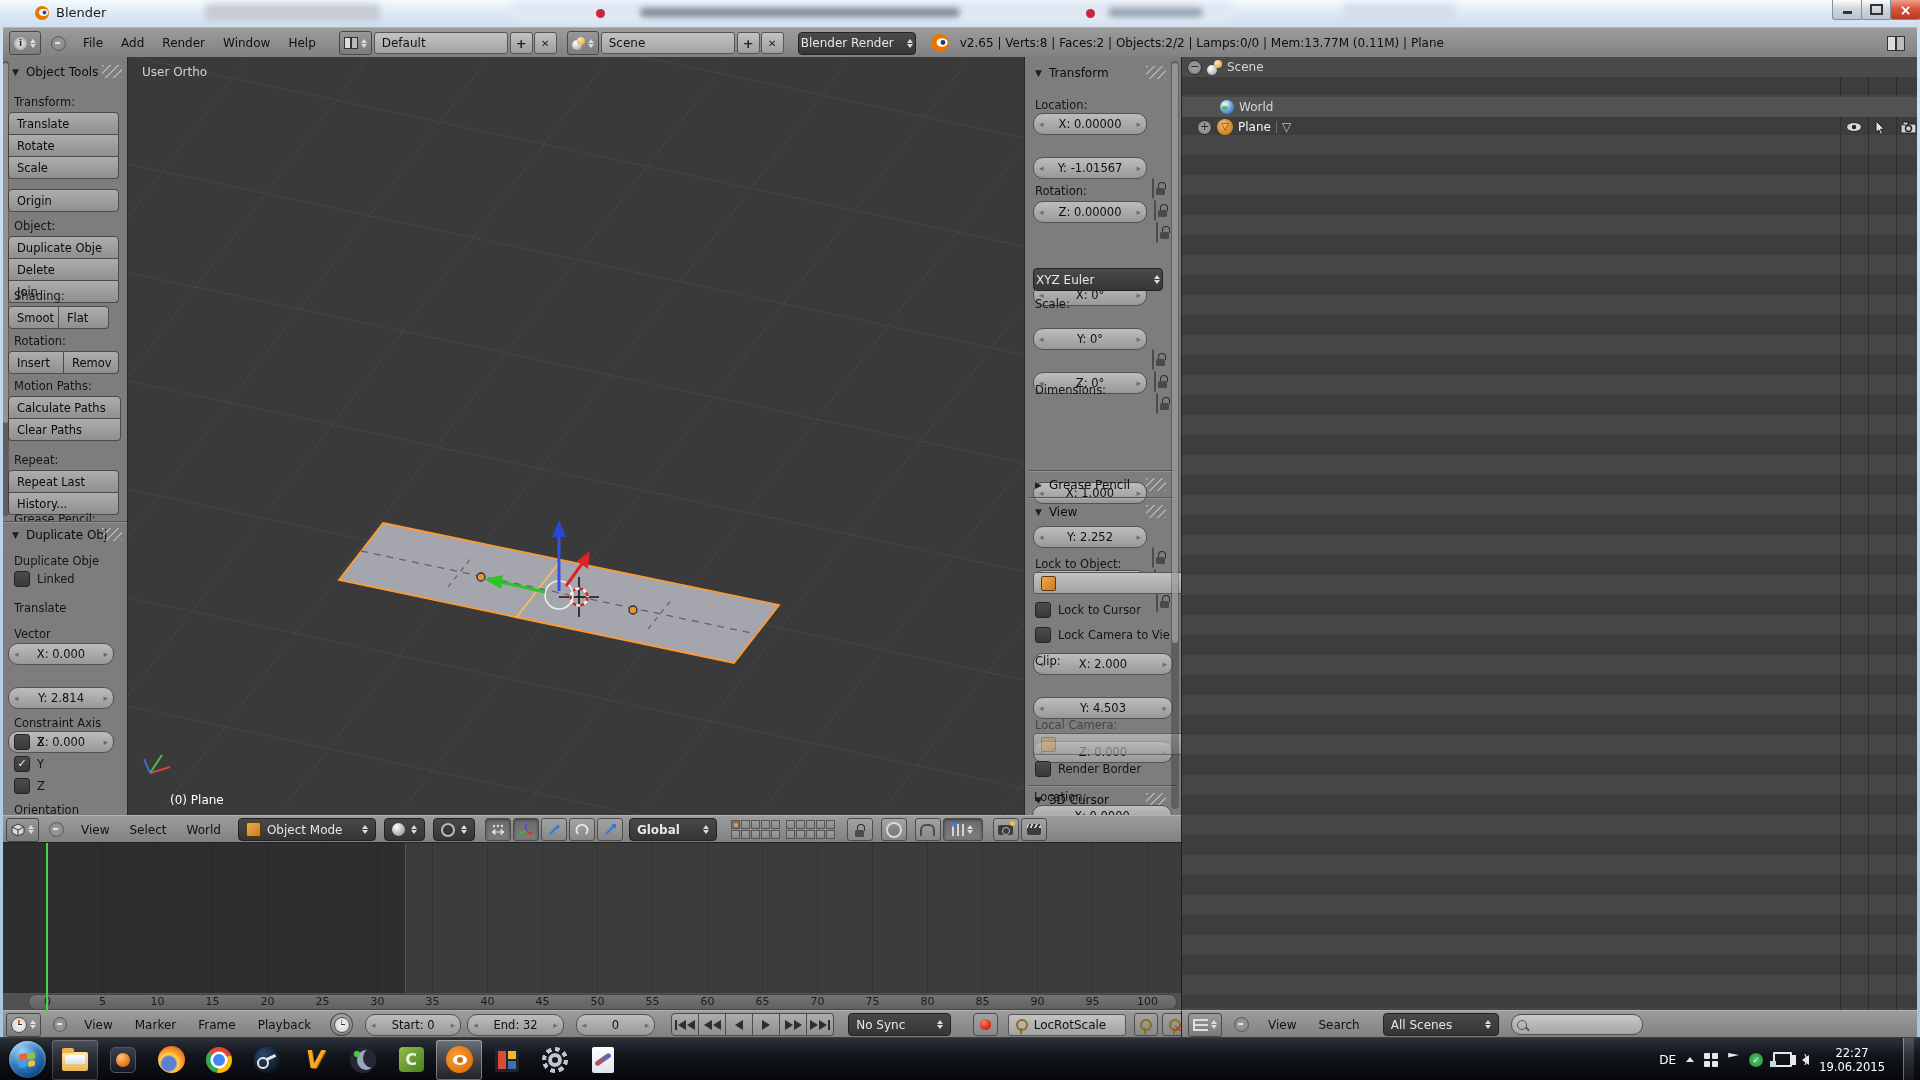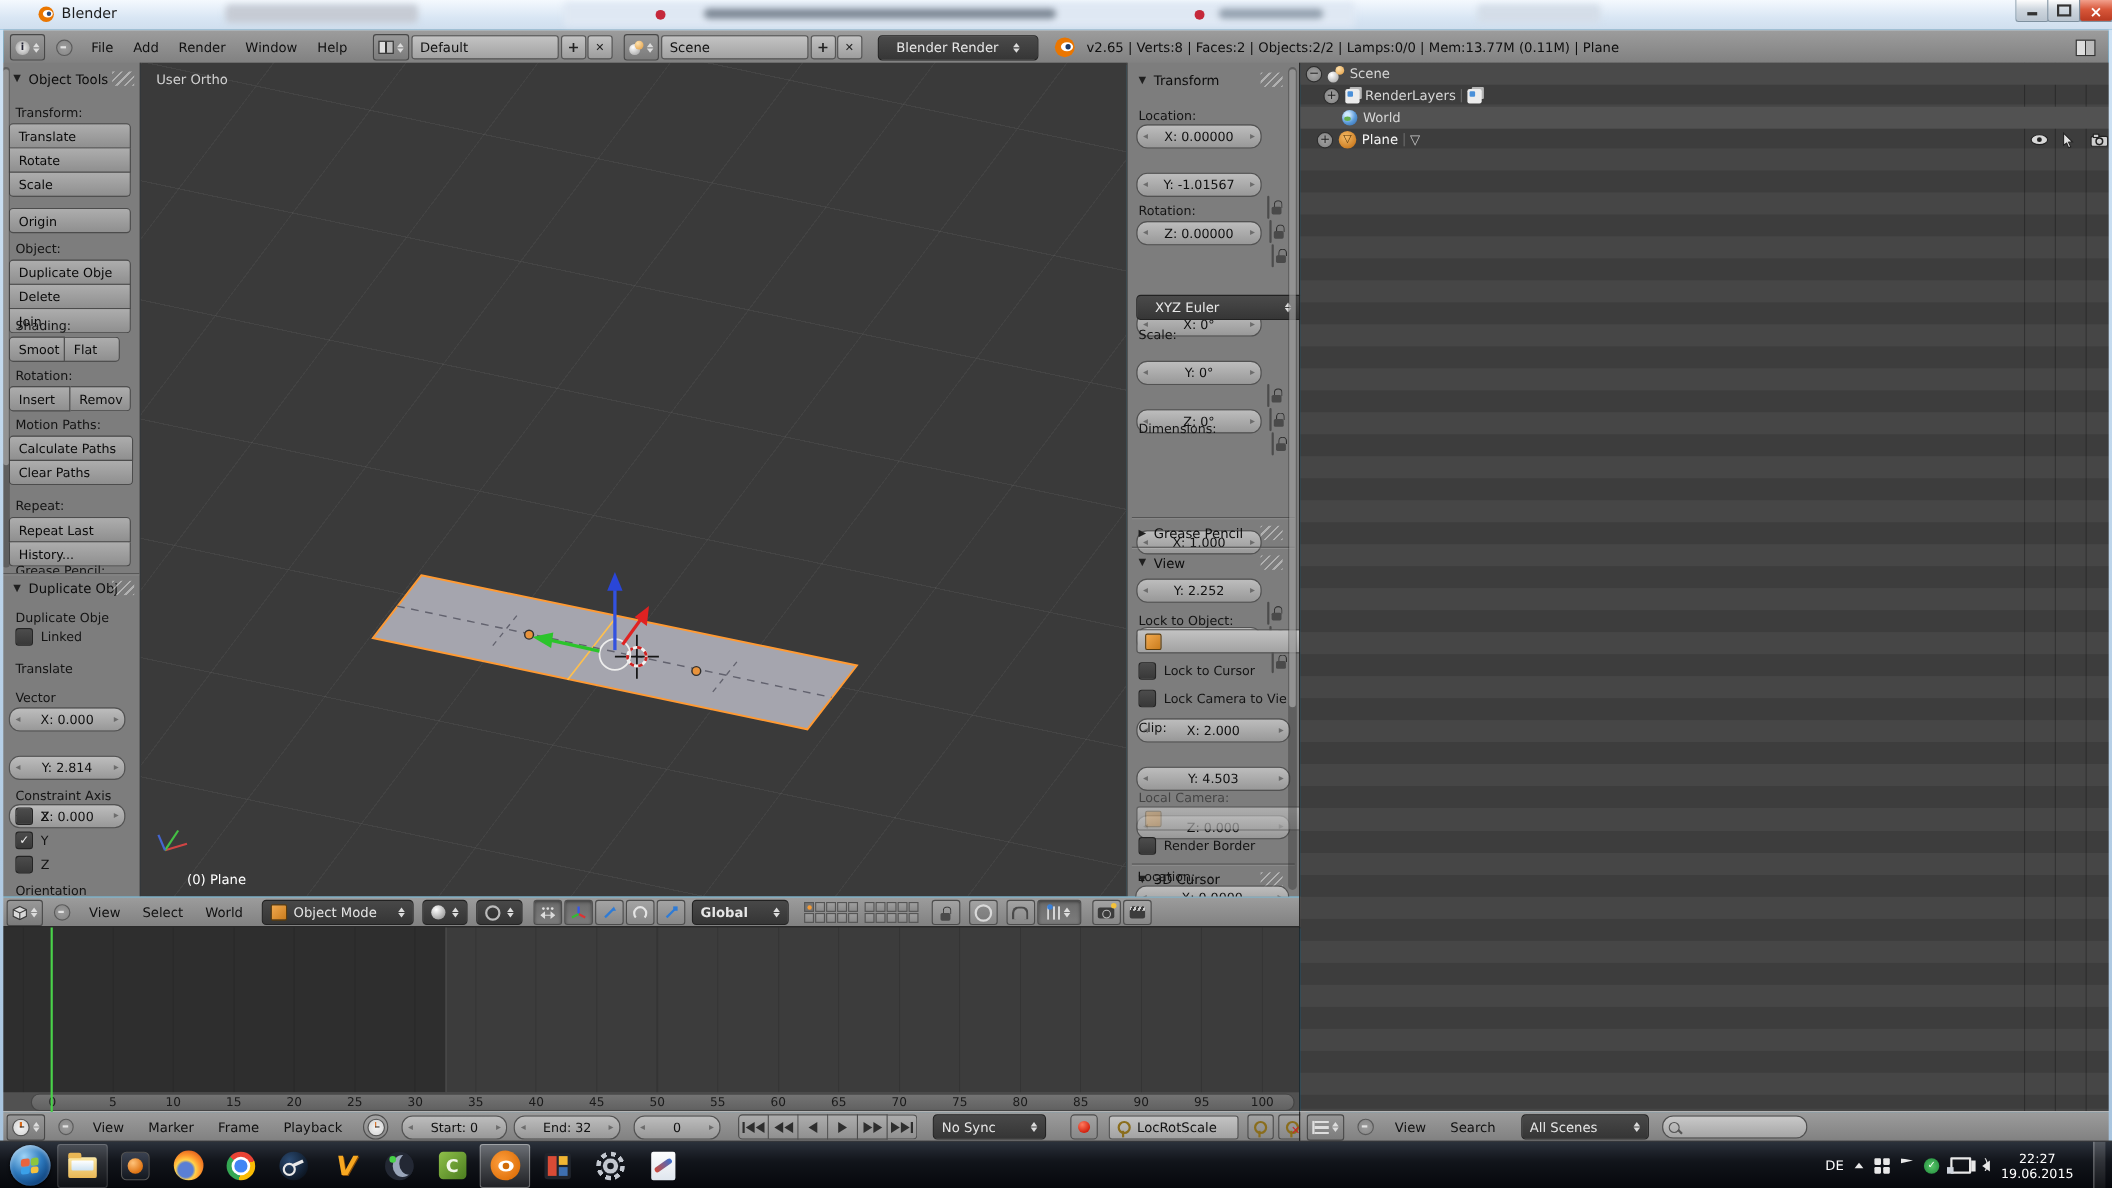--- a/index.html
+++ b/index.html
@@ -1,17 +1,17 @@
 <!DOCTYPE html>
 <html><head>
 <meta charset="utf-8">
 <style>
   html,body{margin:0;padding:0;background:#000;}
   .screen{position:relative;width:1920px;height:1080px;overflow:hidden;
-    font-family:"DejaVu Sans",sans-serif;background:#0ea5e9;cursor:default;}
+    font-family:"DejaVu Sans",sans-serif;background:#ffffff;cursor:default;}
   .abs{position:absolute;}
 
   
   .titlebar{left:0;top:0;width:1920px;height:27px;
     background:linear-gradient(#f4f9fe,#d9e6f4 60%,#cfdeee);border-bottom:1px solid #9fb4ca;}
   .winborder{width:3px;top:0;bottom:43px;background:linear-gradient(#cfe3f5,#a8c4de);z-index:50;}
   .tb-title{left:56px;top:5px;font-size:13px;color:#1c1c1c;}
   .tb-blogo{left:34px;top:5px;width:16px;height:16px;}
   .blob{filter:blur(3px);border-radius:4px;}
   .reddot{width:9px;height:9px;border-radius:50%;background:#c5283a;filter:blur(.5px);}
@@ -34,21 +34,21 @@
   .arrows i.up{border-bottom:4px solid #dcdcdc;} .arrows i.dn{border-top:4px solid #dcdcdc;}
   .cminus{width:13px;height:13px;border-radius:50%;border:1px solid #5a5a5a;
     background:radial-gradient(#9e9e9e,#848484);position:relative;}
   .cminus::after{content:"";position:absolute;left:3px;top:5px;width:5px;height:2px;background:#e2e2e2;}
   .lfield{background:linear-gradient(#c3c3c3,#a2a2a2);border:1px solid #565656;border-radius:3px;
     font-size:12px;color:#111;display:flex;align-items:center;padding:0 7px;height:20px;}
   .sqbtn{width:21px;height:20px;background:linear-gradient(#c3c3c3,#9d9d9d);border:1px solid #565656;
     border-radius:3px;display:flex;align-items:center;justify-content:center;font-size:13px;color:#222;}
   .sqbtn.gp::after{content:"+";font-weight:bold;} .sqbtn.gx::after{content:"\2715";font-size:10px;font-weight:bold;}
   .darksel{background:linear-gradient(#4a4a4a,#363636);border:1px solid #222;border-radius:4px;
-    color:#e8e8e8;font-size:12px;display:flex;align-items:center;padding:0 16px;height:21px;gap:6px;}
+    color:#e8e8e8;font-size:12px;display:flex;align-items:center;padding:0 2px;height:21px;gap:6px;}
   .stats{font-size:12px;color:#0e0e0e;}
   .blogo{width:20px;height:20px;}
   .grid-ico{width:12px;height:10px;border:1px solid #333;background:
     linear-gradient(90deg,#ddd 45%,#333 45%,#333 55%,#bbb 55%);}
 
   
   .pill{background:linear-gradient(#bdbdbd,#989898);border:1px solid #525252;border-radius:10px;
     font-size:11.5px;color:#101010;display:flex;align-items:center;justify-content:center;
     height:20px;position:relative;}
   .pill::before{content:"\25c2";position:absolute;left:5px;font-size:9px;color:#3a3a3a;opacity:.55;}
@@ -824,27 +824,20 @@
 
   <div class="abs outliner">
     <div class="abs colsep" style="left:658px;"></div>
     <div class="abs colsep" style="left:686px;"></div>
     <div class="abs colsep" style="left:714px;"></div>
     <div class="ol-row" style="top:0;background:#4a4a4a;">
       <span class="exp minus" style="margin-left:5px;"></span>
       <span class="icon-scene"></span>
       <span>Scene</span>
     </div>
-    <div class="ol-row" style="top:20px;">
-      <span class="exp plus" style="margin-left:21px;"></span>
-      <span class="icon-rlayer"></span>
-      <span>RenderLayers</span>
-      <span class="olsep"></span>
-      <span class="icon-rlayer"></span>
-    </div>
     <div class="ol-row" style="top:40px;background:#525252;">
       <span class="icon-world" style="margin-left:38px;"></span>
       <span>World</span>
     </div>
     <div class="ol-row" style="top:60px;color:#f5f5f5;">
       <span class="exp plus" style="margin-left:15px;"></span>
       <span class="icon-meshobj"></span>
       <span>Plane</span>
       <span class="olsep"></span>
       <span class="icon-meshdata"></span>

